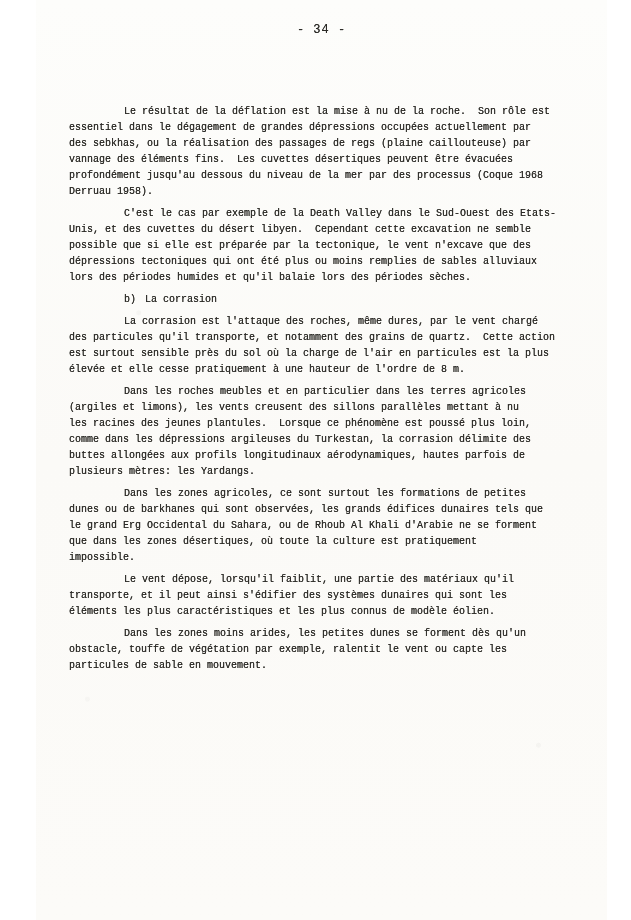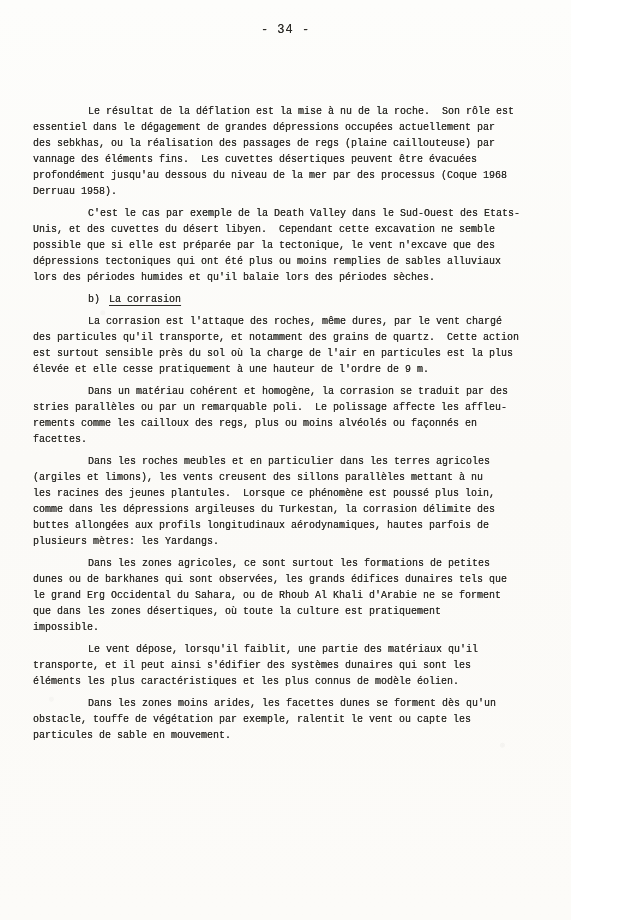--- a/index.html
+++ b/index.html
@@ -20,20 +20,21 @@
     box-sizing: border-box;
     padding: 22px 10px 0 33px;
     background:
       radial-gradient(circle at 18% 34%, rgba(120,120,115,0.05) 0 2px, transparent 3px),
       radial-gradient(circle at 72% 12%, rgba(120,120,115,0.04) 0 2px, transparent 3px),
       radial-gradient(circle at 55% 63%, rgba(120,120,115,0.05) 0 1px, transparent 2px),
       radial-gradient(circle at 88% 81%, rgba(120,120,115,0.05) 0 2px, transparent 3px),
       radial-gradient(circle at 9% 76%, rgba(120,120,115,0.04) 0 2px, transparent 3px),
       linear-gradient(180deg, #fdfdfb 0%, #fbfaf7 50%, #fcfbf8 100%);
     color: #2b2a26;
+    margin-left: 36px;
   }
   .ink {
     color: #2b2a26;
     text-shadow: 0 0 0.45px rgba(43, 42, 38, 0.85);
   }
   .page-number {
     text-align: center;
     font-size: 12px;
     line-height: 16px;
     margin: 0 23px 66px 0; 
@@ -55,21 +56,20 @@
   .heading.indented {
     padding-left: 55px;
   }
   .heading .h-prefix {
     margin-right: 2ch;
   }
   .heading.indented .h-prefix {
     margin-right: 1.5ch;
   }
   .h-title {
-    text-decoration: underline;
     text-underline-offset: 3px;
     text-decoration-thickness: 1px;
   }
 </style>
 </head>
 <body>
 
 <div class="page">
   <div class="page-number ink">- 34 -</div>
 
@@ -82,36 +82,32 @@
 Derruau 1958).</p>
       <p class="para">C'est le cas par exemple de la Death Valley dans le Sud-Ouest des Etats-
 Unis, et des cuvettes du désert libyen.  Cependant cette excavation ne semble
 possible que si elle est préparée par la tectonique, le vent n'excave que des
 dépressions tectoniques qui ont été plus ou moins remplies de sables alluviaux
 lors des périodes humides et qu'il balaie lors des périodes sèches.</p>
       <p class="heading indented"><span class="h-prefix">b)</span><span class="h-title">La corrasion</span></p>
       <p class="para">La corrasion est l'attaque des roches, même dures, par le vent chargé
 des particules qu'il transporte, et notamment des grains de quartz.  Cette action
 est surtout sensible près du sol où la charge de l'air en particules est la plus
-élevée et elle cesse pratiquement à une hauteur de l'ordre de 9 m.</p>
-      <p class="para">Dans un matériau cohérent et homogène, la corrasion se traduit par des
-stries parallèles ou par un remarquable poli.  Le polissage affecte les affleu-
-rements comme les cailloux des regs, plus ou moins alvéolés ou façonnés en
-facettes.</p>
+élevée et elle cesse pratiquement à une hauteur de l'ordre de 8 m.</p>
       <p class="para">Dans les roches meubles et en particulier dans les terres agricoles
 (argiles et limons), les vents creusent des sillons parallèles mettant à nu
 les racines des jeunes plantules.  Lorsque ce phénomène est poussé plus loin,
 comme dans les dépressions argileuses du Turkestan, la corrasion délimite des
 buttes allongées aux profils longitudinaux aérodynamiques, hautes parfois de
 plusieurs mètres: les Yardangs.</p>
       <p class="para">Dans les zones agricoles, ce sont surtout les formations de petites
 dunes ou de barkhanes qui sont observées, les grands édifices dunaires tels que
 le grand Erg Occidental du Sahara, ou de Rhoub Al Khali d'Arabie ne se forment
 que dans les zones désertiques, où toute la culture est pratiquement
 impossible.</p>
       <p class="para">Le vent dépose, lorsqu'il faiblit, une partie des matériaux qu'il
 transporte, et il peut ainsi s'édifier des systèmes dunaires qui sont les
 éléments les plus caractéristiques et les plus connus de modèle éolien.</p>
-      <p class="para">Dans les zones moins arides, les facettes dunes se forment dès qu'un
+      <p class="para">Dans les zones moins arides, les petites dunes se forment dès qu'un
 obstacle, touffe de végétation par exemple, ralentit le vent ou capte les
 particules de sable en mouvement.</p>
     </div>
 </div>
 
 </body></html>

